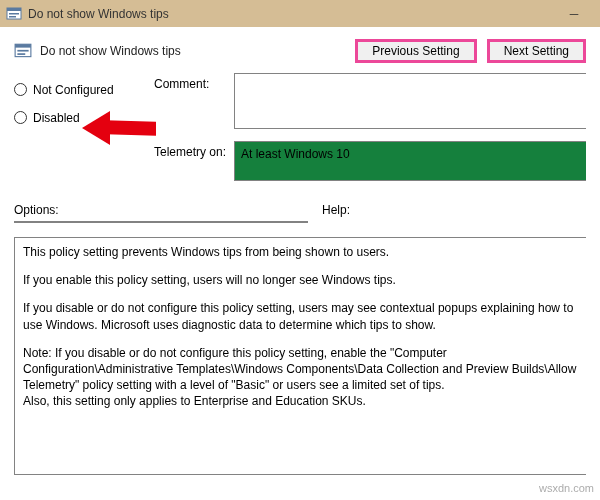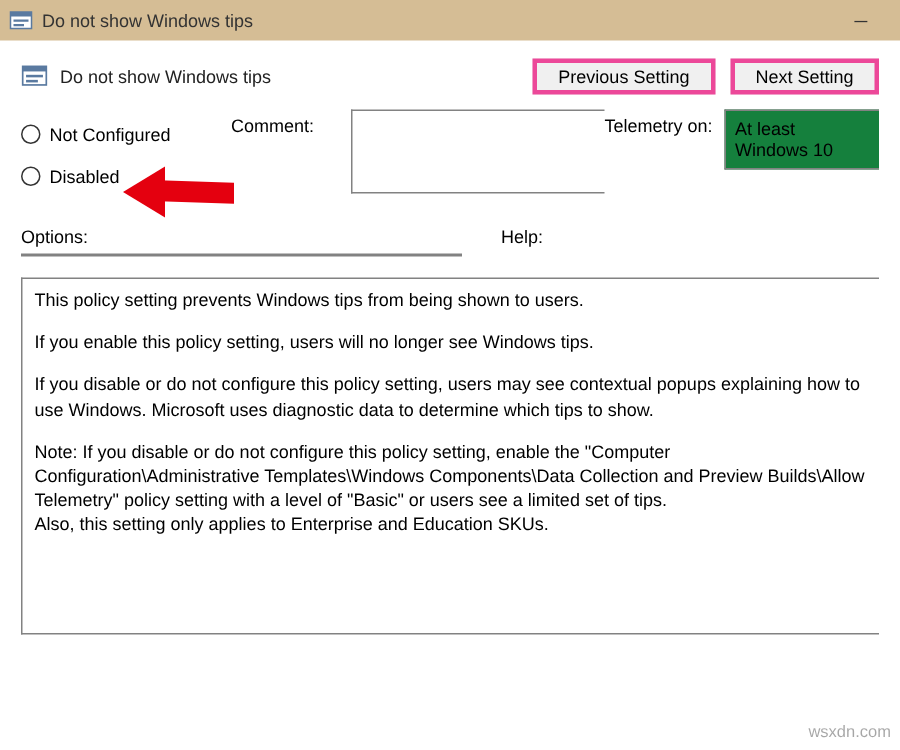--- a/index.html
+++ b/index.html
@@ -84,21 +84,21 @@
     }
     .radio-circle.selected::after {
       content: "";
       width: 7px; height: 7px;
       background: #000;
       border-radius: 50%;
     }
     .right-col {
       flex: 1;
       display: flex;
-      flex-direction: row;
+      flex-direction: column;
     }
     .field-row {
       display: flex;
       margin-bottom: 12px;
     }
     .field-label {
       width: 80px;
       padding-top: 4px;
       font-size: 12px;
     }
@@ -117,21 +117,20 @@
       height: 40px;
       border: 1px solid #828282;
       border-right: none;
       background: #15803d;
       padding: 5px 6px;
       font-size: 12px;
     }
     .labels-row {
       display: flex;
       padding: 10px 29px 4px 14px;
-      gap: 12px;
     }
     .labels-row .opt-label { width: 308px; font-size:12px;}
     .labels-row .help-label { font-size:12px;}
     .panes {
       display: flex;
       padding: 0 14px;
       gap: 14px;
       height: 254px;
       flex-direction: column;
     }

